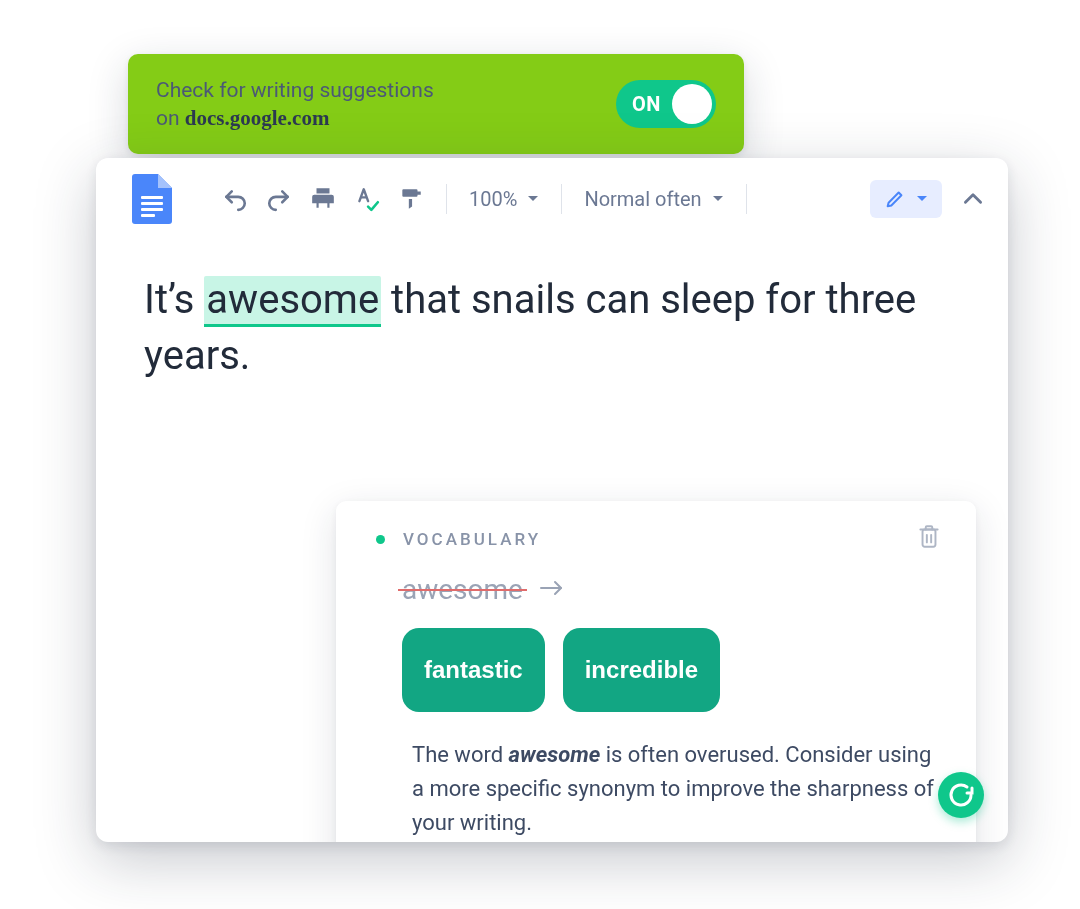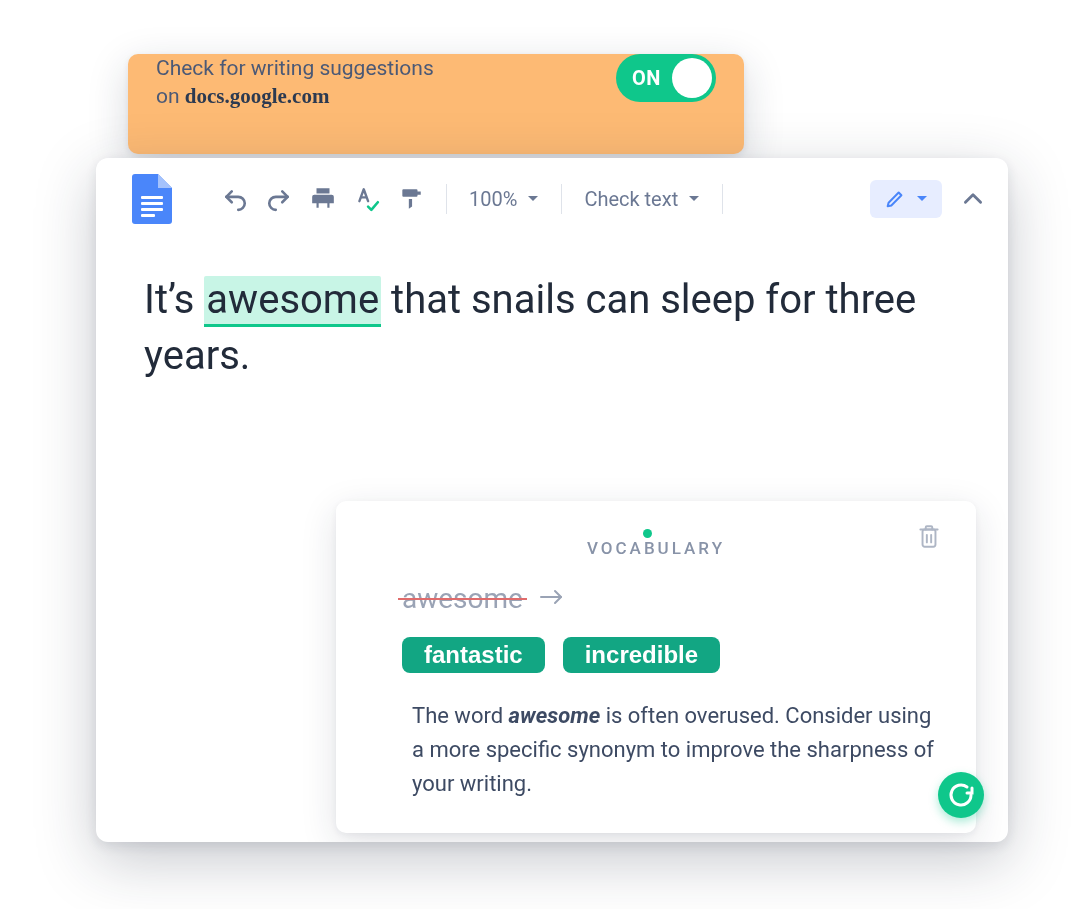--- a/index.html
+++ b/index.html
@@ -13,25 +13,25 @@
     color: #2C3A51;
   }
 
   
   .ext-card {
     position: absolute;
     left: 128px;
     top: 54px;
     width: 616px;
     height: 100px;
-    background: #fdba74;
+    background: #84cc16;
     border-radius: 10px;
     box-shadow: 0 12px 40px rgba(30, 40, 60, 0.18), 0 2px 6px rgba(30,40,60,0.08);
     display: flex;
-    align-items: flex-start;
+    align-items: center;
     justify-content: space-between;
     padding: 0 28px;
   }
   .ext-text {
     font-size: 21px;
     line-height: 1.35;
     color: #4b5976;
   }
   .ext-text b { color: #2c3a51; font-weight: 700; font-family: Liberation Serif, serif; }
 
@@ -137,38 +137,38 @@
   .suggestion-card {
     position: absolute;
     left: 240px;
     top: 343px;
     width: 640px;
     background:#fff;
     border-radius:10px;
     box-shadow: 0 10px 36px rgba(30,40,60,0.13), 0 2px 6px rgba(30,40,60,0.06);
     padding: 28px 40px 32px 40px;
   }
-  .sug-head { display:flex; align-items:center; position:relative;flex-direction:column; }
+  .sug-head { display:flex; align-items:center; position:relative; }
   .sug-dot { width:9px; height:9px; border-radius:50%; background:#0FC78B; margin-right:18px; }
   .sug-cat { letter-spacing:3px; font-size:17px; color:#8893a8; font-weight:500; }
   .trash { position:absolute; right:-6px; top:-6px; color:#aeb6c5; cursor:pointer; }
   .trash svg { width:26px; height:28px; }
 
   .sug-strike-row { display:flex; align-items:center; margin: 24px 0 22px 26px; gap:16px; }
   .strike-word { font-size:28px; color:#9aa3b5; position:relative; display:inline-block; }
   .strike-word::after {
     content:""; position:absolute; left:-4px; right:-4px; top:48%; height:2px; background:#e06b6b;
   }
   .arrow-right { color:#9aa3b5; }
   .arrow-right svg { width:26px; height:18px; }
 
   .sug-buttons { display:flex; gap:18px; margin-left:26px; margin-bottom:26px; }
   .sug-btn {
-    background:#12a683; color:#fff; border:none; border-radius:8px;
-    font-size:24px; font-weight:700; padding:4px 22px; cursor:pointer;
+    background:#12a683; color:#fff; border:none; border-radius:17px;
+    font-size:24px; font-weight:700; padding:28px 22px; cursor:pointer;
   }
 
   .sug-expl { font-size:22px; line-height:1.55; color:#3d4a63; margin-left:36px; }
   .sug-expl b { font-weight:700; font-style:italic; }
 
   .grammarly-badge {
     position:absolute; right:24px; bottom:24px; width:46px; height:46px;
     background:#0FC78B; border-radius:50%; display:flex; align-items:center; justify-content:center;
     box-shadow: 0 4px 10px rgba(15,199,139,0.35);
   }
@@ -242,21 +242,21 @@
     <div class="tb-drop">
       <span>100%</span>
       <svg viewBox="0 0 12 8">
           <path class="caret-down" d="M1 1l5 5 5-5z"></path>
         </svg>
     </div>
 
     <div class="tb-sep"></div>
 
     <div class="tb-drop">
-      <span>Check text</span>
+      <span>Normal often</span>
       <svg viewBox="0 0 12 8">
           <path class="caret-down" d="M1 1l5 5 5-5z"></path>
         </svg>
     </div>
 
     <div class="tb-sep"></div>
 
     <div class="tb-right">
       <div class="edit-btn">
         <svg class="pen" viewBox="0 0 24 24" fill="none" stroke="#4a86fa" stroke-width="2.2" stroke-linecap="round" stroke-linejoin="round">

